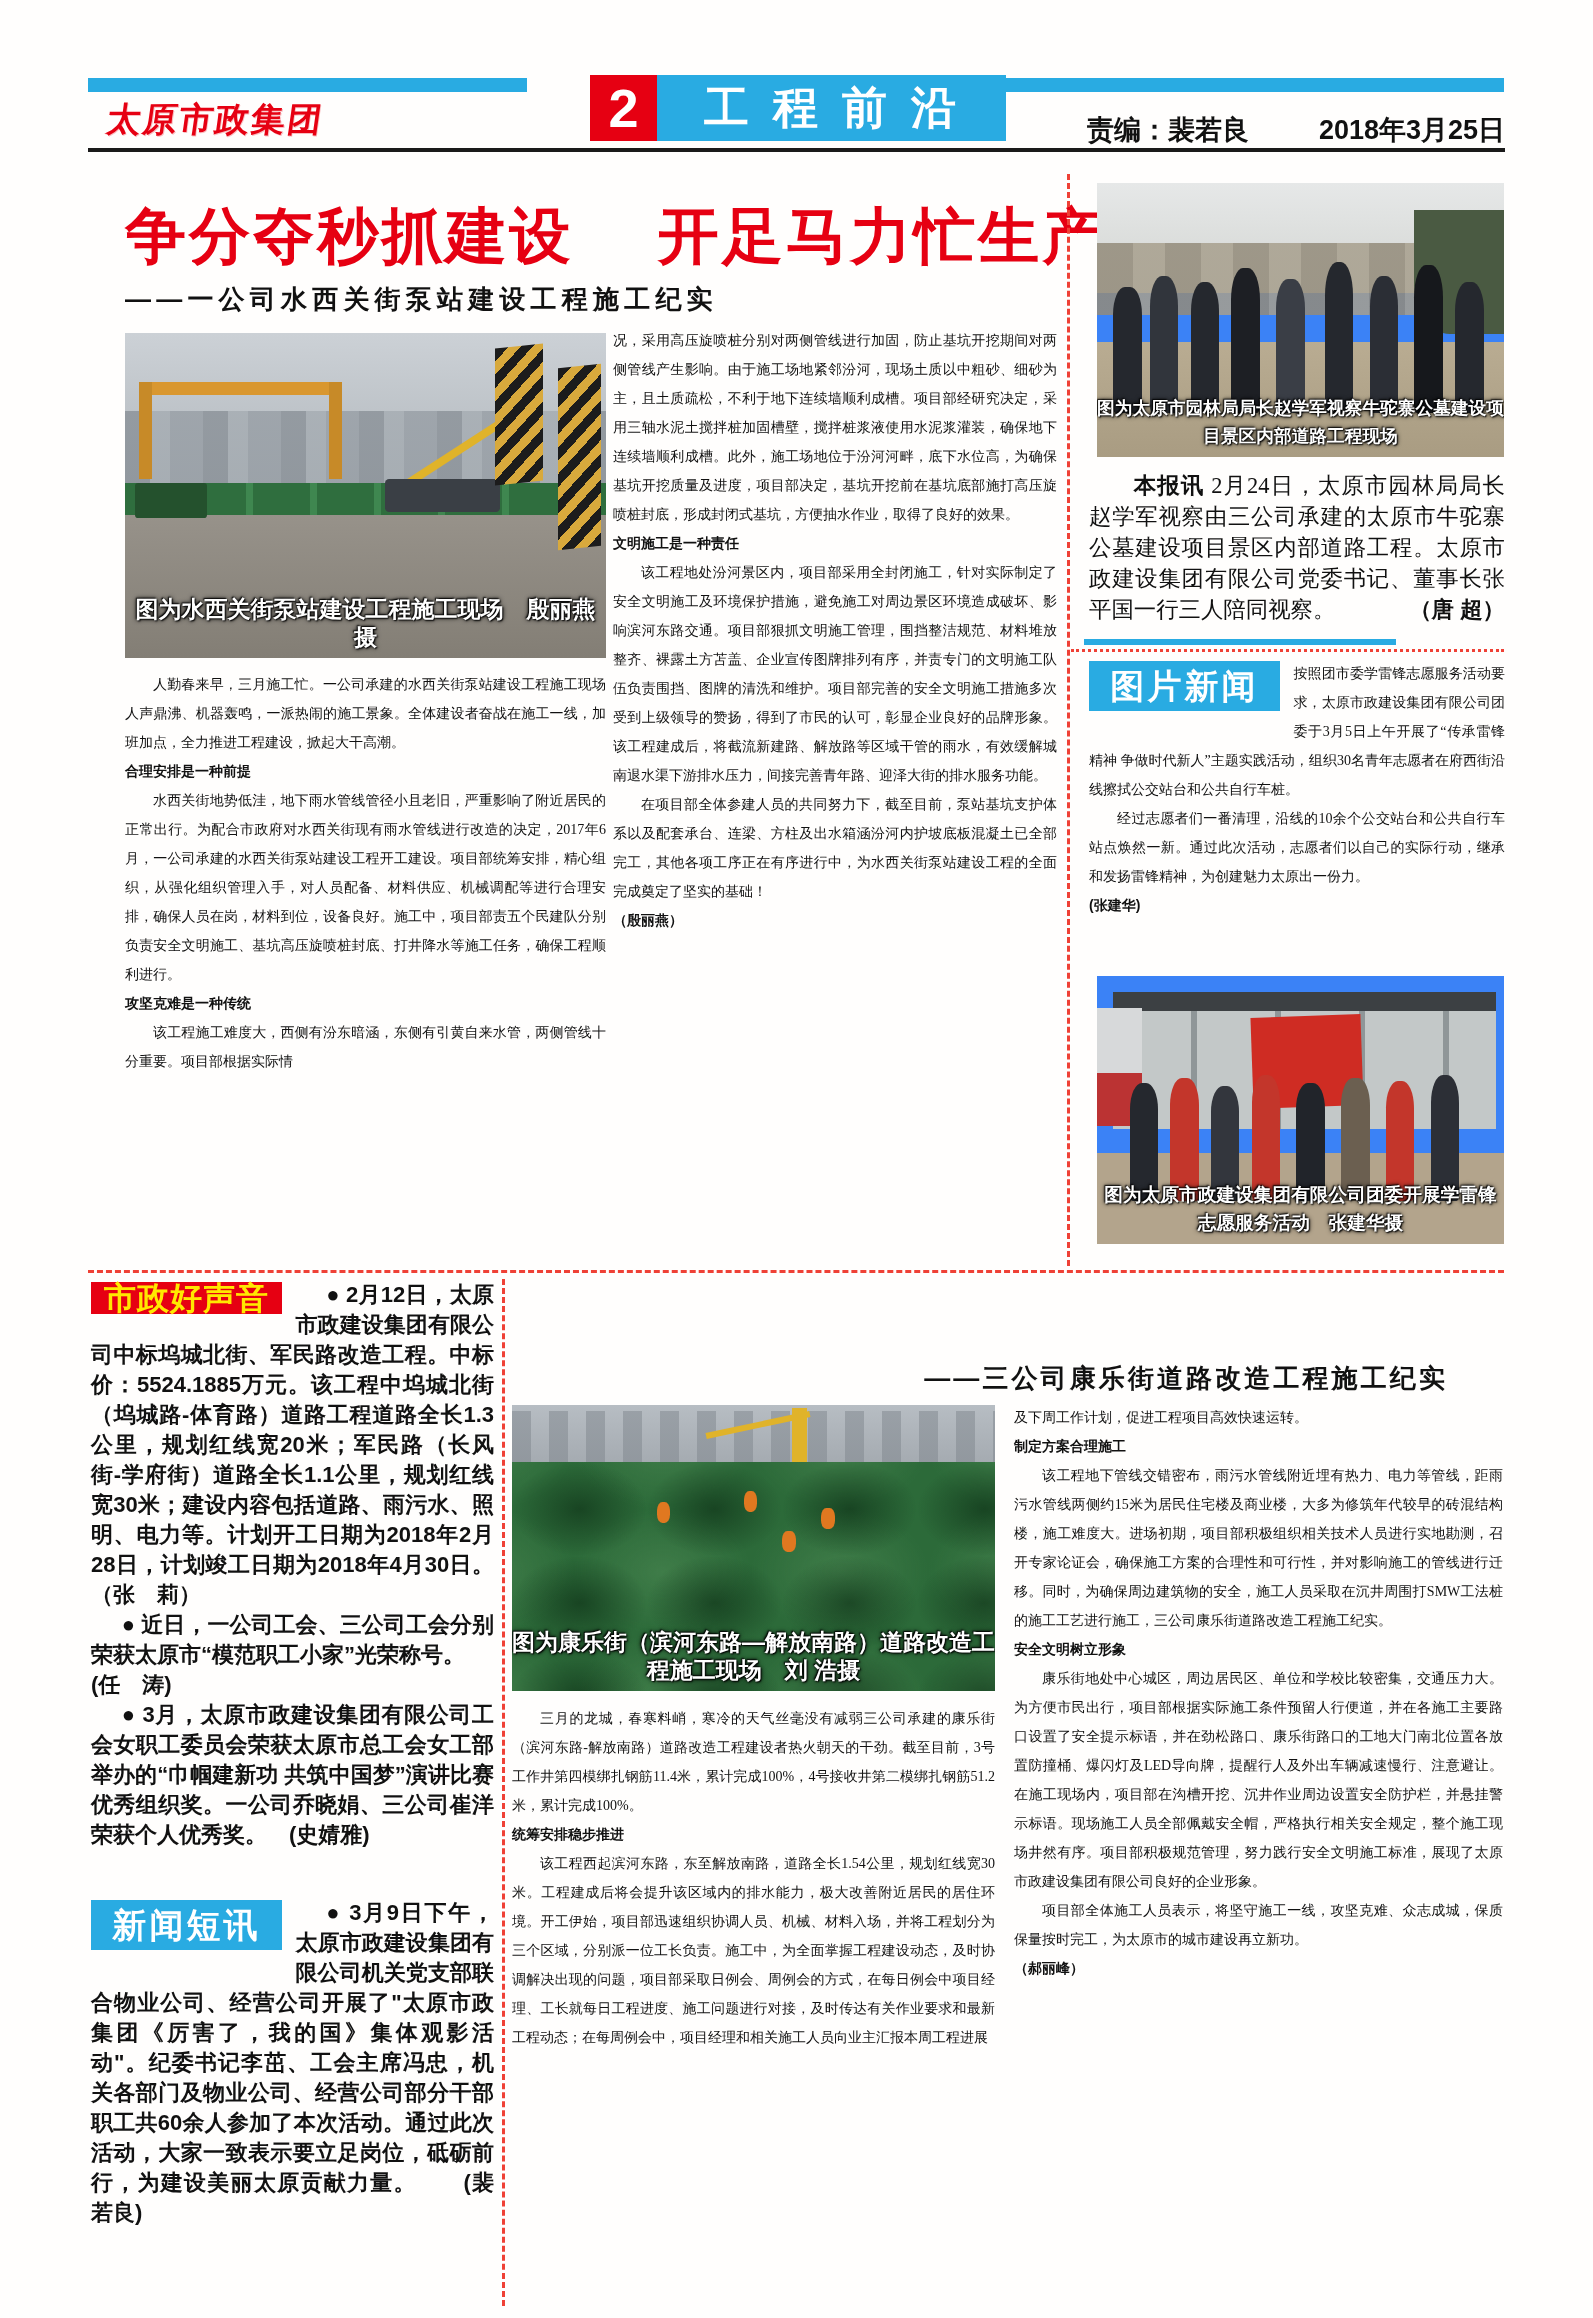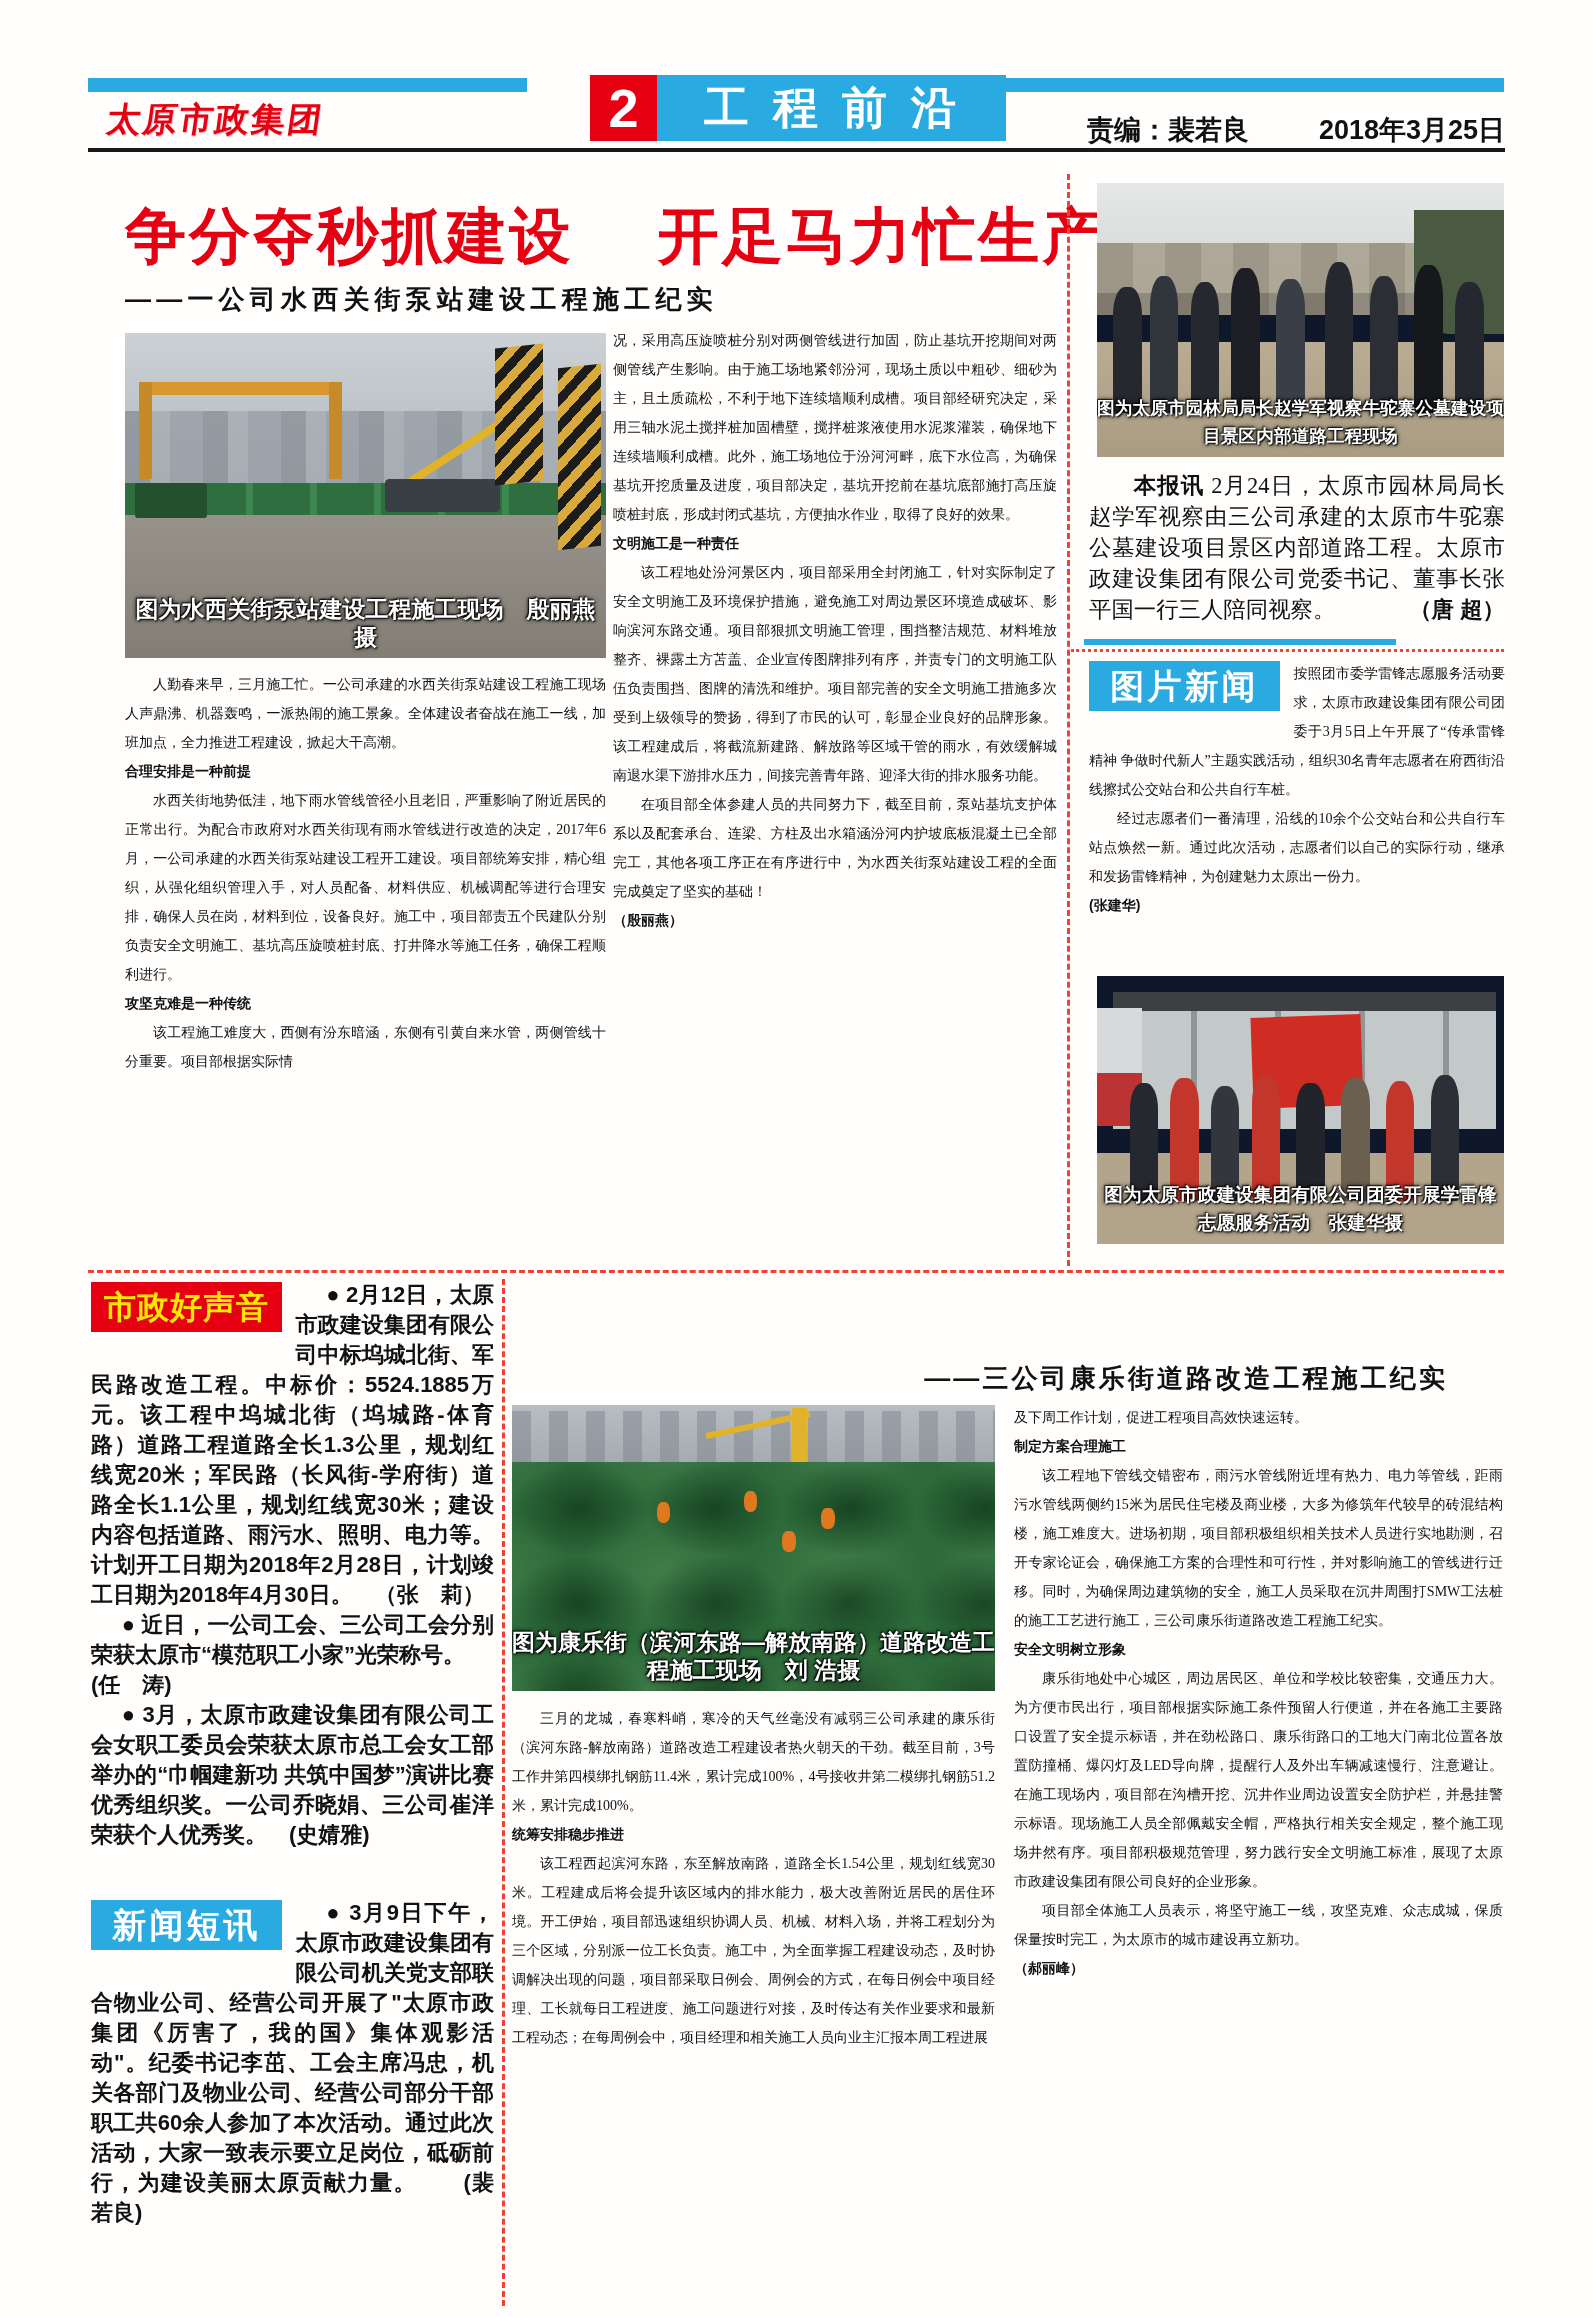--- a/index.html
+++ b/index.html
@@ -48,31 +48,31 @@
 
   .brief{font-size:22.4px;line-height:31px;text-align:justify;}
   .brief .lead{font-family:"Liberation Sans",sans-serif;font-weight:bold;}
   .brief .para{text-indent:2em;}
   .brief .sign-inline{float:right;font-family:"Liberation Sans",sans-serif;font-weight:bold;}
 
   
   .label-box{float:left;display:flex;align-items:center;justify-content:center;
              font:bold 34px/1 "Liberation Sans",sans-serif;letter-spacing:3.1px;
              margin:2.1px 13.5px 10.4px 0;}
-  .red-label{width:191px;height:50px;background:var(--accent-red);color:var(--label-yellow);}
+  .red-label{width:191px;height:32px;background:var(--accent-red);color:var(--label-yellow);}
   .blue-label{width:191px;height:50px;background:var(--brand-blue);color:#fff;}
 
   
   .vdash{position:absolute;width:0;border-left:3.1px dashed var(--dash-red);}
   .hdash{position:absolute;height:0;border-top:3.1px dashed var(--dash-red);}
   .hdot{position:absolute;height:0;border-top:3.1px dotted var(--dash-red);}
   .blue-seg{position:absolute;height:6.2px;background:var(--brand-blue);}
 
   
-  .photo{position:absolute;overflow:hidden;background:#0f172a;}
+  .photo{position:absolute;overflow:hidden;background:#3b82f6;}
   .photo-cap{position:absolute;left:0;right:0;bottom:7.3px;text-align:center;color:#fff;
              font:bold 23px/28px "Liberation Sans",sans-serif;
              text-shadow:0 0 5.2px #000,1px 1px 1.6px #000,-1px -1px 1.6px #000;}
   .sky{position:absolute;left:0;top:0;right:0;height:46%;background:linear-gradient(#ccd1d6,#b2b8bd);}
   .skyline{position:absolute;left:0;top:24%;right:0;height:22%;opacity:.75;
            background:repeating-linear-gradient(90deg,#868d94 0 25px,#a3aab0 25px 45px,#949ba2 45px 78px);}
   .gantry-beam{position:absolute;left:3%;top:15%;width:42%;height:4%;background:#d9972f;}
   .gantry-leg{position:absolute;top:15%;width:2.6%;height:30%;background:#c78a28;}
   .fence{position:absolute;left:0;right:0;top:46%;height:11%;
          background:repeating-linear-gradient(90deg,#2f6e3e 0 57px,#3f8750 57px 64px);}

